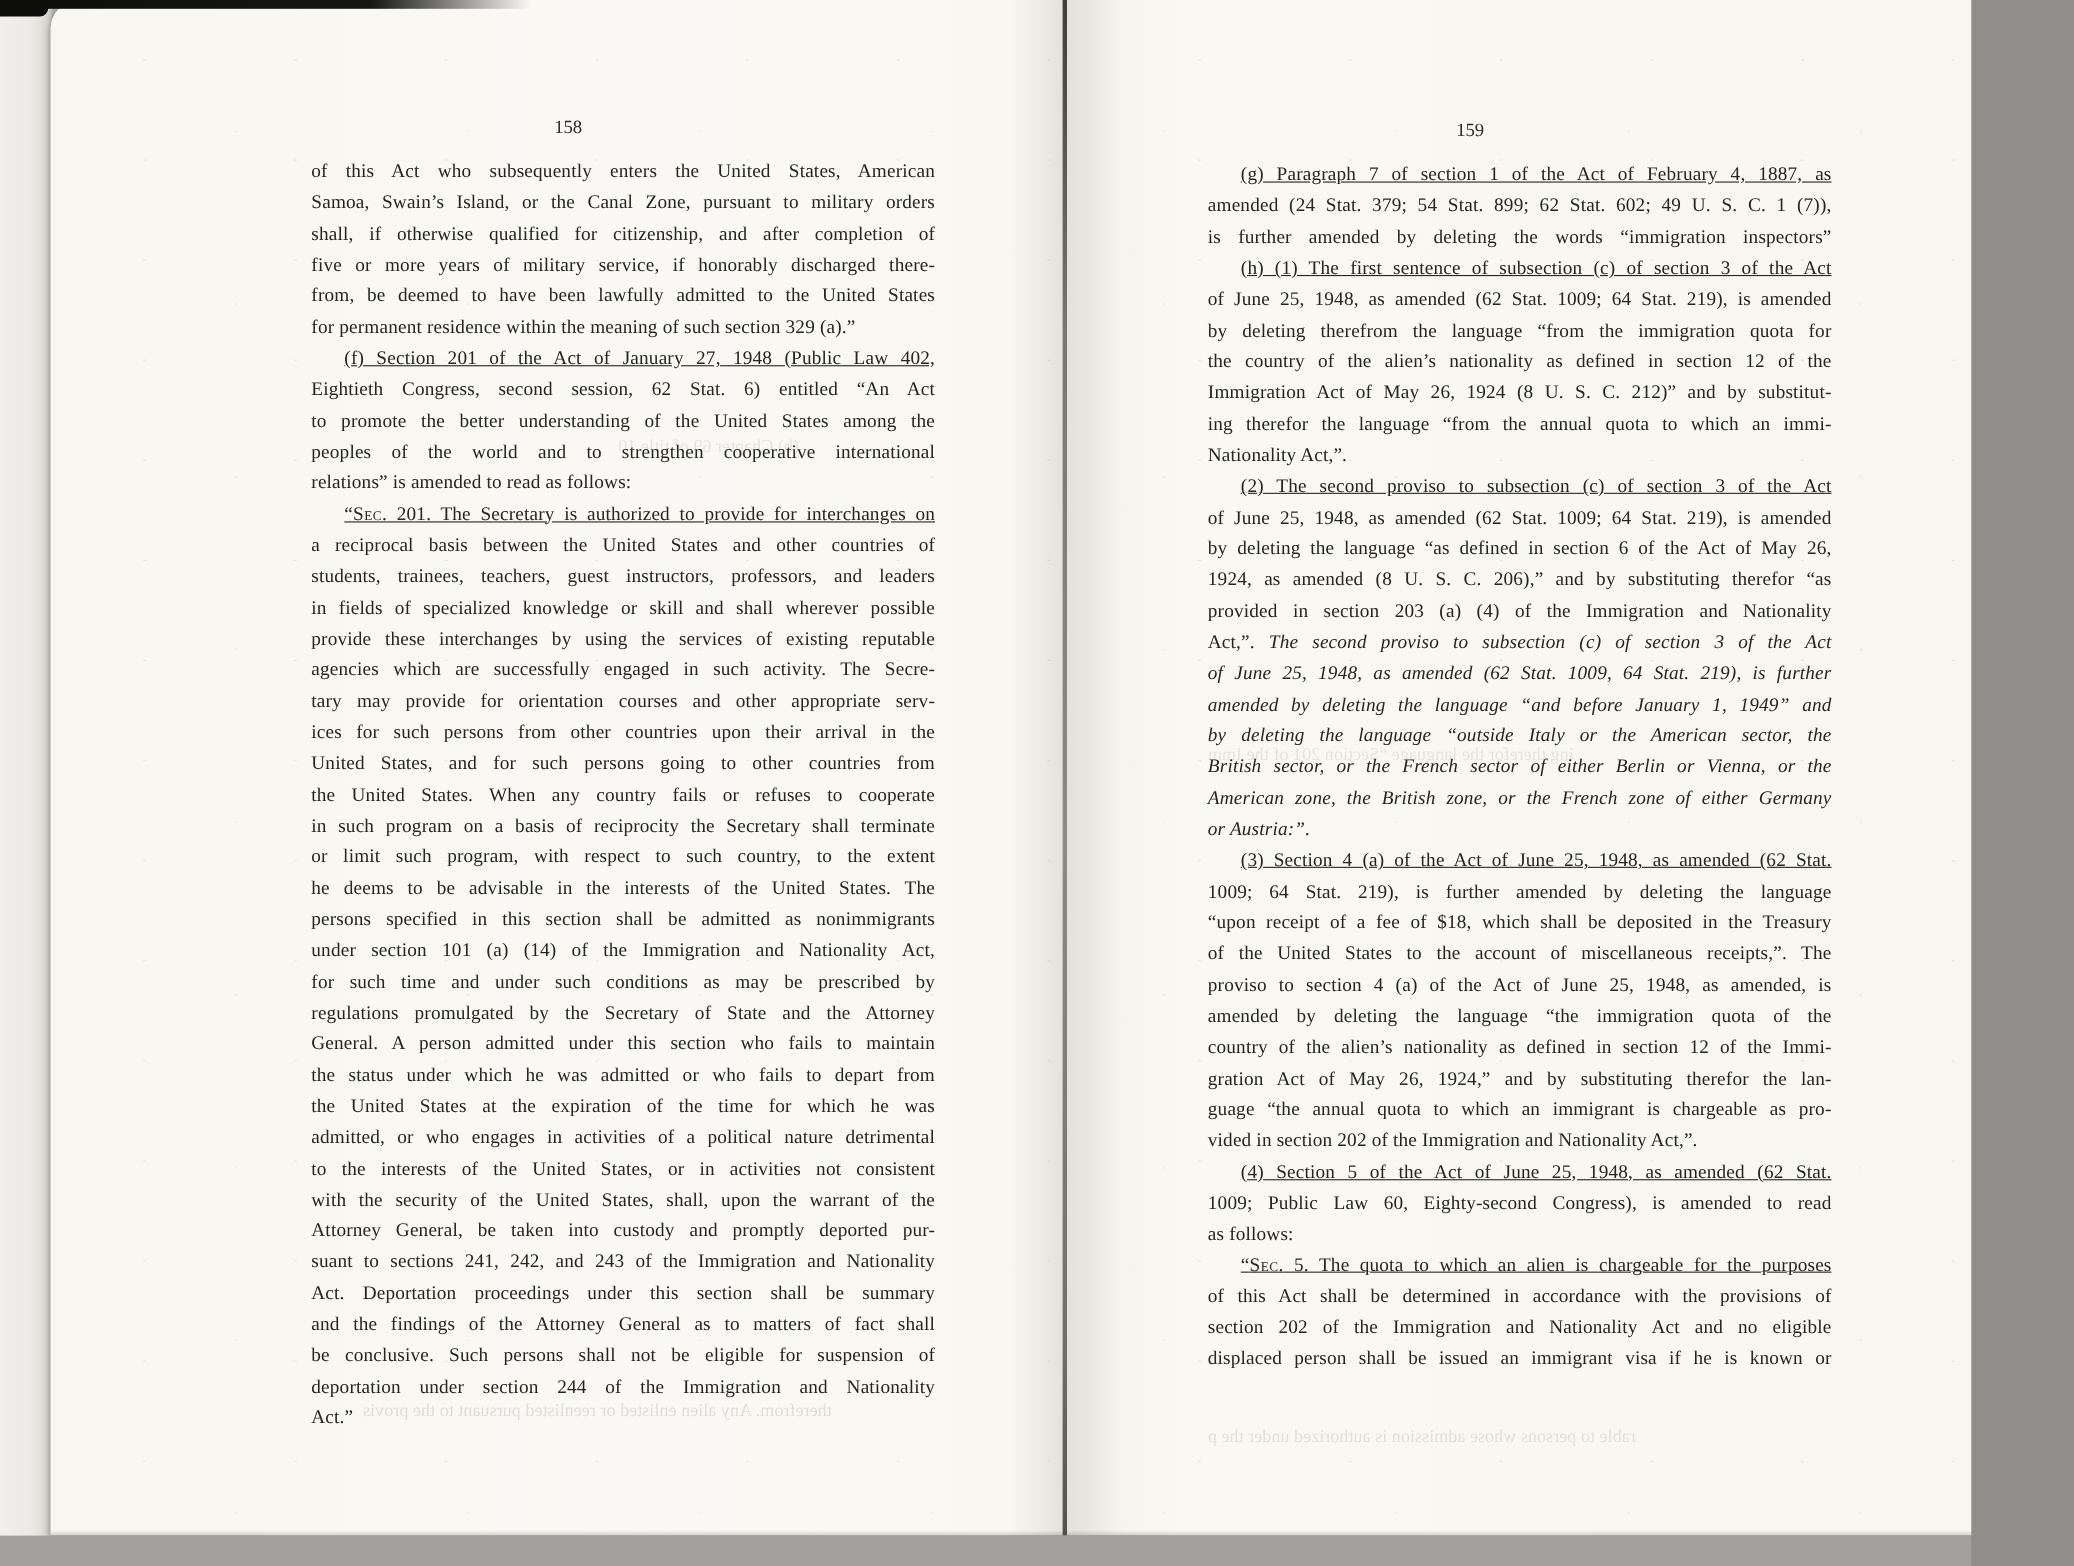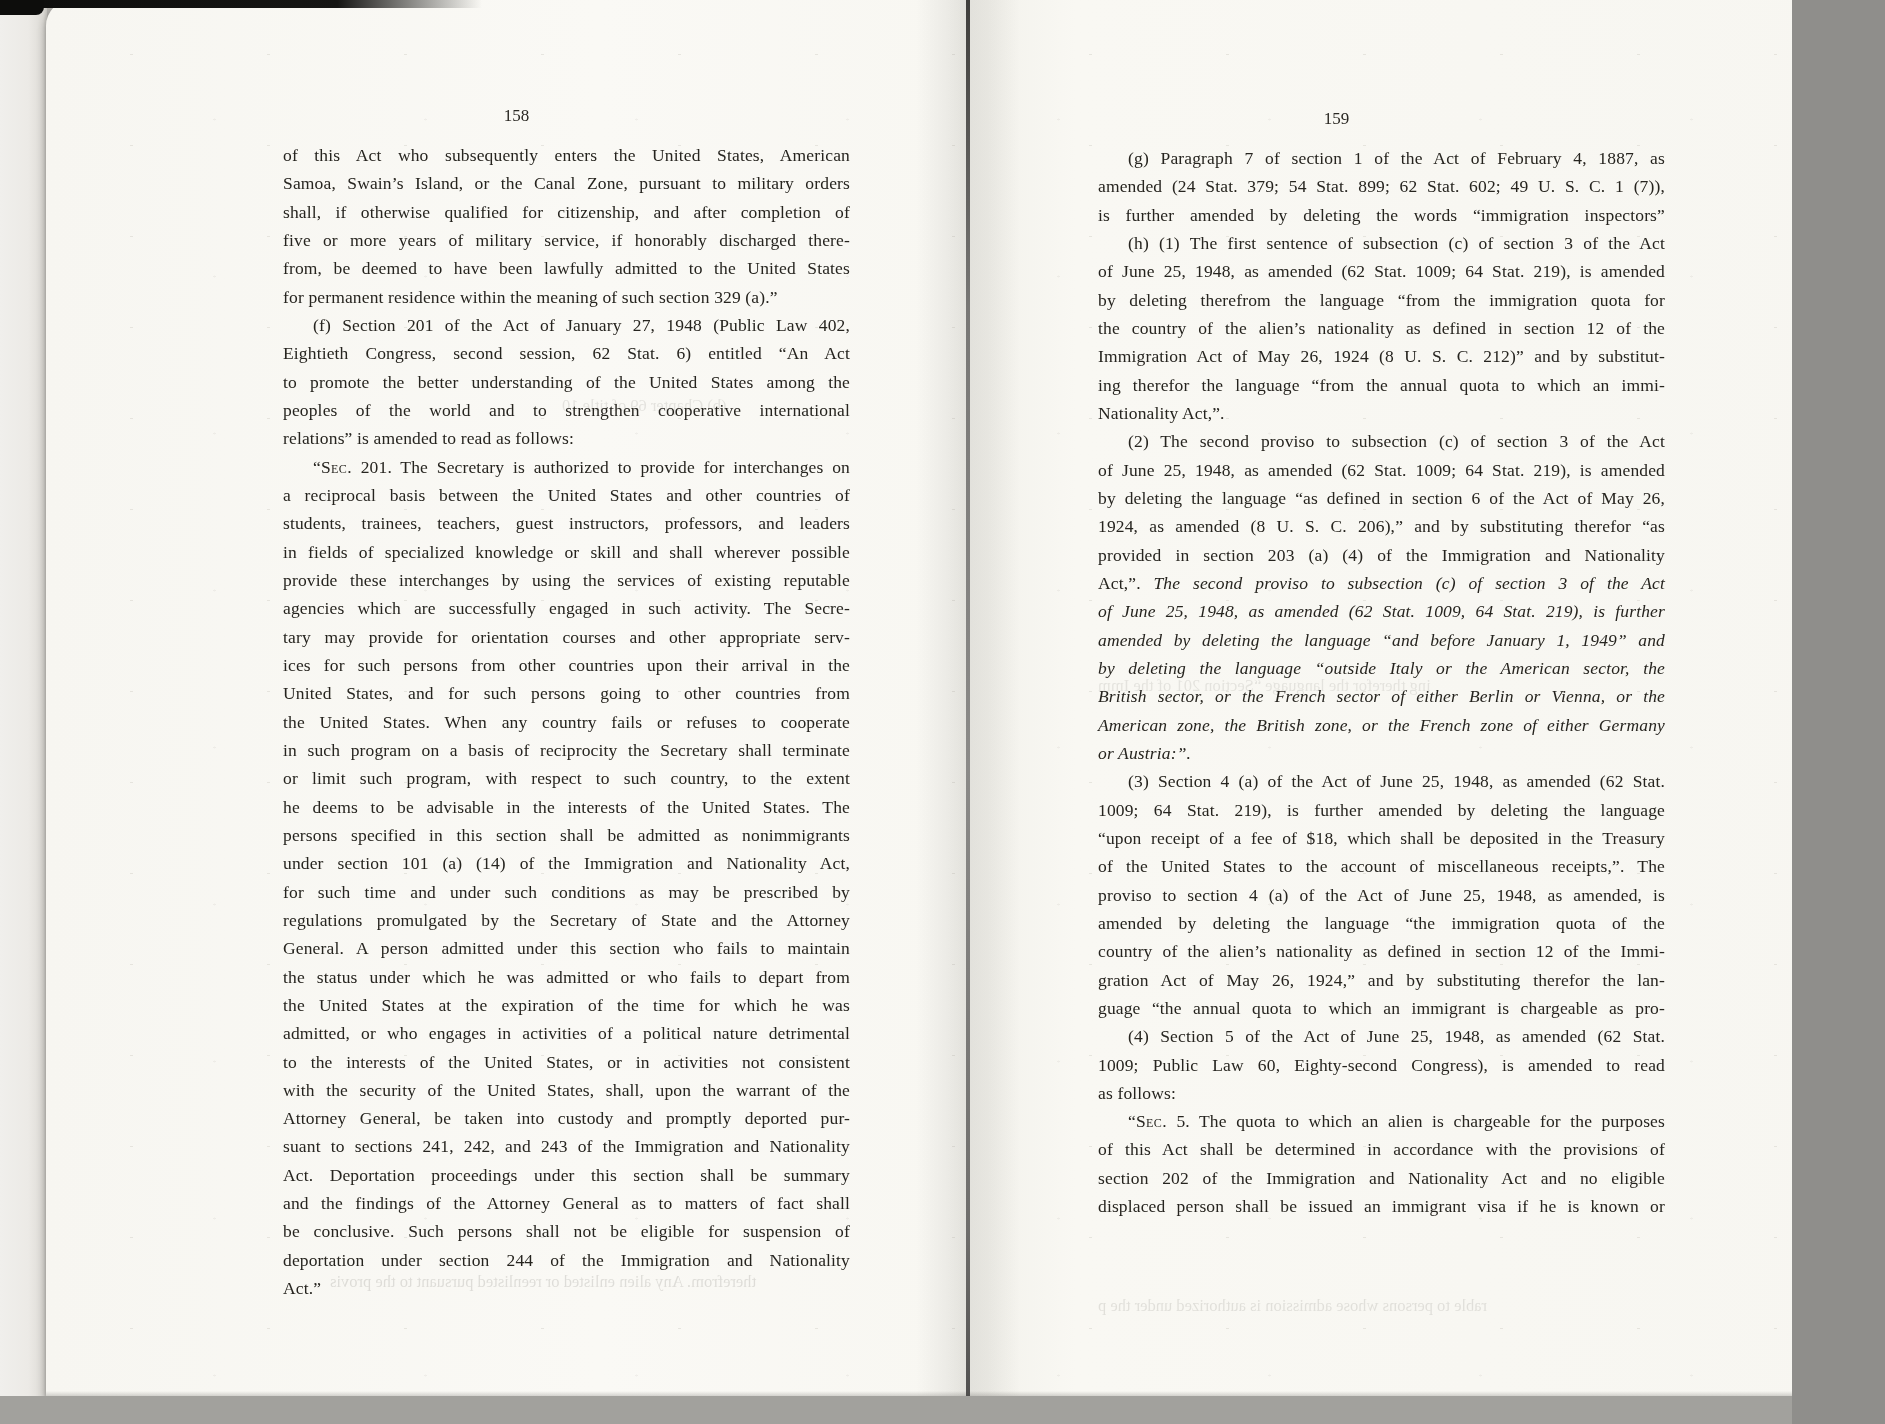--- a/index.html
+++ b/index.html
@@ -59,21 +59,21 @@
     position:absolute;width:567px;color:#26241f;font-size:17.5px;letter-spacing:.15px;
   }
   .page-number{
     position:absolute;width:567px;text-align:center;font-size:17px;color:#2a2823;
   }
   .line{
     text-align:justify;text-align-last:justify;
     height:28.33px;line-height:28.33px;white-space:normal;overflow:visible;
   }
   .line.last{text-align-last:left;}
-  .line.indent{text-indent:30px;}
+  .line.indent{text-indent:30px;text-decoration:underline;}
   .it{font-style:italic;}
   .sc{font-variant:small-caps;letter-spacing:.4px;}
   
   .ghost{
     position:absolute;color:#55534c;opacity:.14;font-size:16.5px;white-space:nowrap;
     transform:scaleX(-1);transform-origin:center;pointer-events:none;
   }
 </style>
 </head>
 <body>
@@ -156,20 +156,21 @@
       <div class="line last"><span class="it">or Austria:”.</span></div>
       <div class="line indent"><span>(3) Section 4 (a) of the Act of June 25, 1948, as amended (62 Stat.</span></div>
       <div class="line"><span>1009; 64 Stat. 219), is further amended by deleting the language</span></div>
       <div class="line"><span>“upon receipt of a fee of $18, which shall be deposited in the Treasury</span></div>
       <div class="line"><span>of the United States to the account of miscellaneous receipts,”. The</span></div>
       <div class="line"><span>proviso to section 4 (a) of the Act of June 25, 1948, as amended, is</span></div>
       <div class="line"><span>amended by deleting the language “the immigration quota of the</span></div>
       <div class="line"><span>country of the alien’s nationality as defined in section 12 of the Immi-</span></div>
       <div class="line"><span>gration Act of May 26, 1924,” and by substituting therefor the lan-</span></div>
       <div class="line"><span>guage “the annual quota to which an immigrant is chargeable as pro-</span></div>
+      <div class="line last"><span>vided in section 202 of the Immigration and Nationality Act,”.</span></div>
       <div class="line indent"><span>(4) Section 5 of the Act of June 25, 1948, as amended (62 Stat.</span></div>
       <div class="line"><span>1009; Public Law 60, Eighty-second Congress), is amended to read</span></div>
       <div class="line last"><span>as follows:</span></div>
       <div class="line indent"><span>“</span><span class="sc">Sec.</span><span> 5. The quota to which an alien is chargeable for the purposes</span></div>
       <div class="line"><span>of this Act shall be determined in accordance with the provisions of</span></div>
       <div class="line"><span>section 202 of the Immigration and Nationality Act and no eligible</span></div>
       <div class="line"><span>displaced person shall be issued an immigrant visa if he is known or</span></div>
     </div>
 
   <div id="ghost-host">

